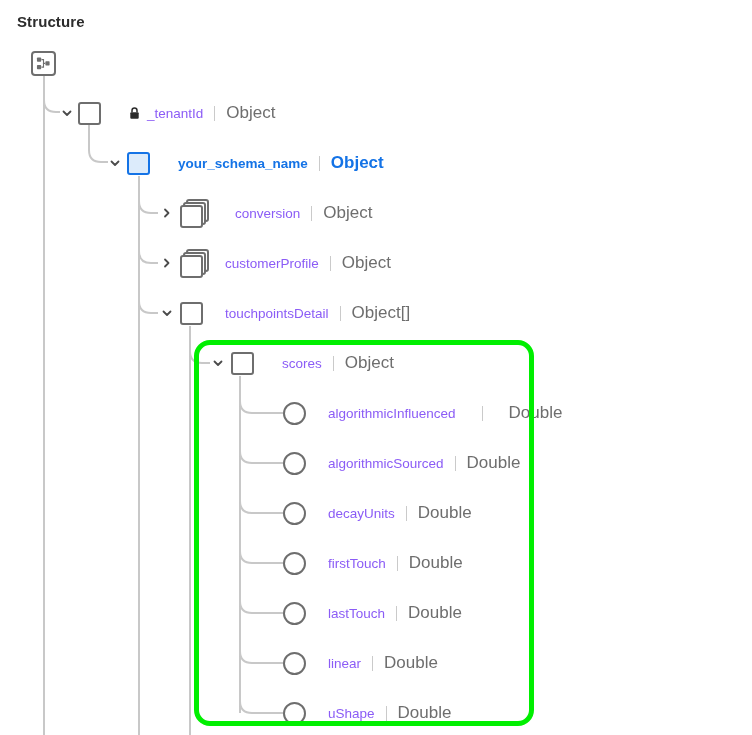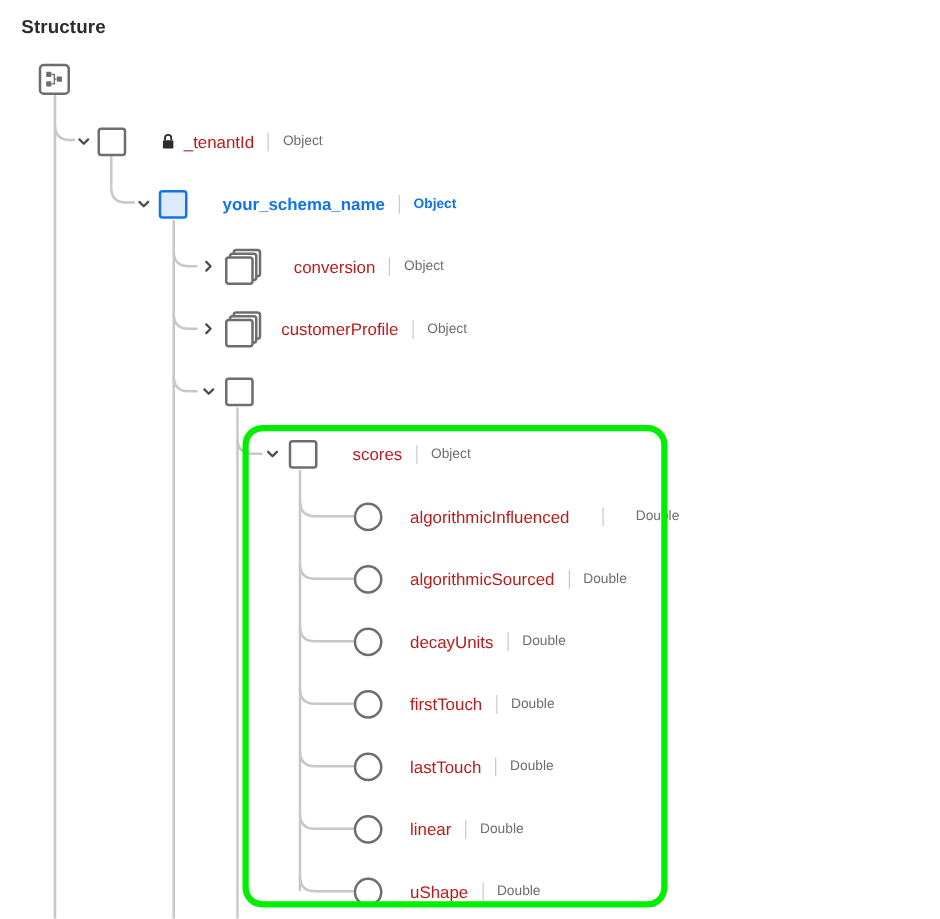--- a/index.html
+++ b/index.html
@@ -121,33 +121,33 @@
     align-items: center;
     white-space: nowrap;
   }
   .lock {
     margin-right: 7px;
     display: inline-flex;
     align-items: center;
   }
   .nm {
     font-size: 13.5px;
-    color: #b91c1c;
+    color: #8b5cf6;
   }
   .nm.blue { color: #1473e6; font-weight: bold; }
   .nm.root { color: #2c2c2c; }
   .divider {
     width: 1px;
     height: 15px;
     background: #cacaca;
     margin: 0 11px;
     flex: 0 0 1px;
   }
   .ty {
-    font-size: 11px;
+    font-size: 17px;
     color: #6e6e6e;
     text-align: right;
   }
   .ty.blue { color: #1473e6; font-weight: bold; }
 
   
   .anno {
     position: absolute;
     border: 5px solid #00ef00;
     border-radius: 16px;
@@ -289,20 +289,25 @@
 
   <div class="node" style="left:160px; top:298px;">
     <span class="chev">
       <svg width="14" height="14" viewBox="0 0 14 14">
         <path d="M3.5,5.5 L7,9 L10.5,5.5" stroke="#4b4b4b" stroke-width="1.8" fill="none" stroke-linecap="round" stroke-linejoin="round"></path>
       </svg>
     </span>
     <span class="ico" style="margin-left:6px;">
       <span class="sq"></span>
     </span>
+    <span class="label-wrap" style="margin-left:22px;">
+      <span class="nm">touchpointsDetail</span>
+      <span class="divider"></span>
+      <span class="ty">Object[]</span>
+    </span>
   </div>
 
   <div class="node" style="left:211px; top:348px;">
     <span class="chev">
       <svg width="14" height="14" viewBox="0 0 14 14">
         <path d="M3.5,5.5 L7,9 L10.5,5.5" stroke="#4b4b4b" stroke-width="1.8" fill="none" stroke-linecap="round" stroke-linejoin="round"></path>
       </svg>
     </span>
     <span class="ico" style="margin-left:6px;">
       <span class="sq"></span>

